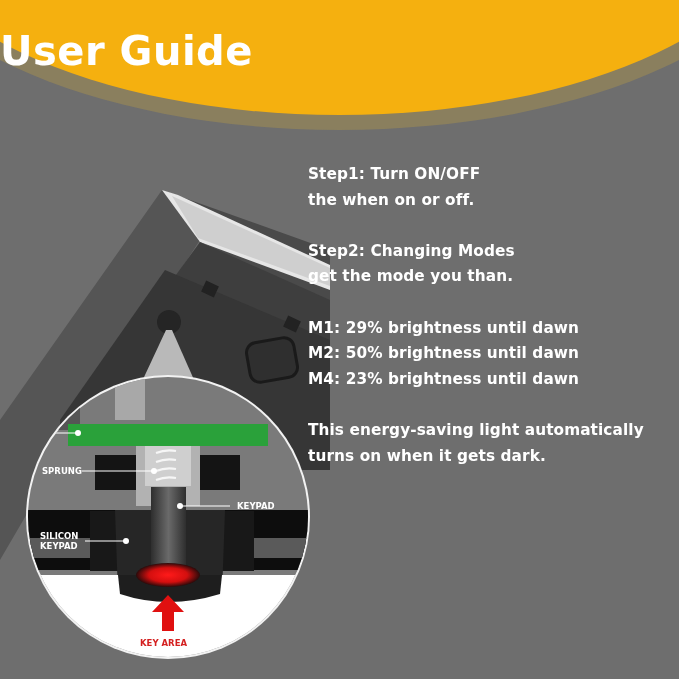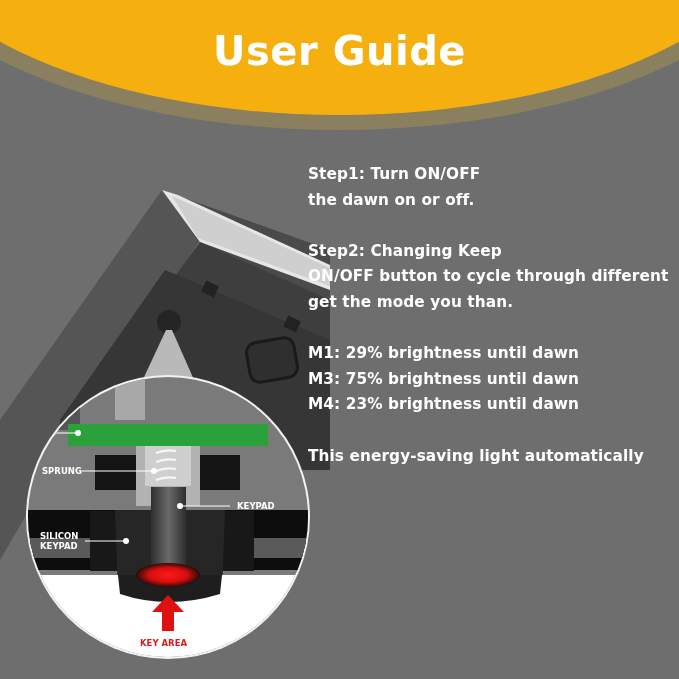--- a/index.html
+++ b/index.html
@@ -1,19 +1,19 @@
 <!DOCTYPE html>
 <html><head>
 <meta charset="utf-8">
 <style>
   html, body { margin:0; padding:0; }
   body { width:679px; height:679px; overflow:hidden; background:#6e6e6e; position:relative; font-family:"DejaVu Sans", sans-serif; }
   .banner-shadow { position:absolute; left:-120px; top:-300px; width:919px; height:430px; border-radius:50%; background:#8a7f5e; }
   .banner { position:absolute; left:-110px; top:-310px; width:899px; height:425px; border-radius:50%; background:#f5b00f; }
-  .title { position:absolute; left:0; right:0; top:28px; text-align:center; color:#fff; font-weight:bold; font-size:40px; letter-spacing:0.5px; }
+  .title { position:absolute; left:0; right:0; top:28px; text-align:left; color:#fff; font-weight:bold; font-size:40px; letter-spacing:0.5px; }
   .text-panel { position:absolute; left:308px; top:162px; width:368px; color:#fff; font-weight:bold; font-size:15.3px; line-height:25.6px; letter-spacing:0.1px; }
   .text-panel p { margin:0; }
   .gap { height:25.6px; }
   svg { position:absolute; left:0; top:0; }
   .lbl { font-family:"DejaVu Sans", sans-serif; font-weight:bold; font-size:8.5px; fill:#fff; }
   .key-lbl { font-family:"DejaVu Sans", sans-serif; font-weight:bold; font-size:8.5px; fill:#d42020; }
 </style>
 </head>
 <body>
 
@@ -92,24 +92,24 @@
 
   <text class="lbl" x="42" y="474">SPRUNG</text>
   <text class="lbl" x="237" y="509">KEYPAD</text>
   <text class="lbl" x="40" y="539">SILICON</text>
   <text class="lbl" x="40" y="549">KEYPAD</text>
   <text class="key-lbl" x="140" y="646">KEY AREA</text>
 </svg>
 
 <div class="text-panel">
   <p>Step1: Turn ON/OFF</p>
-  <p>the dawn on or off.</p>
+  <p>the when on or off.</p>
   <div class="gap"></div>
-  <p>Step2: Changing Keep</p>
-  <p>ON/OFF button to cycle through different</p>
+  <p>Step2: Changing Modes</p>
   <p>get the mode you than.</p>
   <div class="gap"></div>
   <p>M1: 29% brightness until dawn</p>
-  <p>M3: 75% brightness until dawn</p>
+  <p>M2: 50% brightness until dawn</p>
   <p>M4: 23% brightness until dawn</p>
   <div class="gap"></div>
   <p>This energy-saving light automatically</p>
+  <p>turns on when it gets dark.</p>
 </div>
 
 </body></html>

